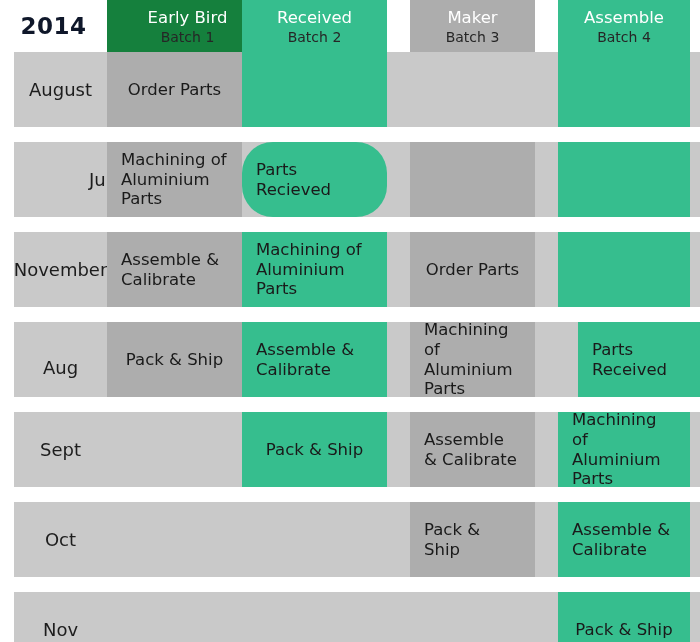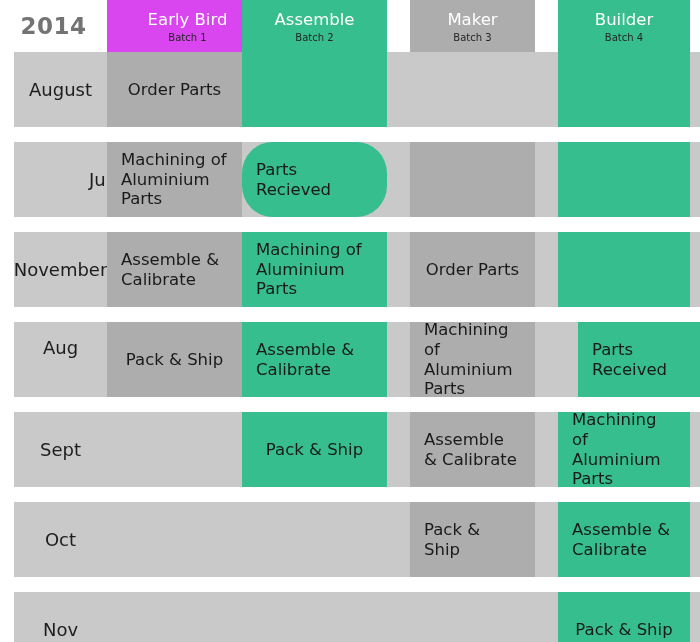--- a/index.html
+++ b/index.html
@@ -26,42 +26,42 @@
     position: absolute;
     left: 0;
     top: 0;
     width: 107px;
     height: 52px;
     display: flex;
     align-items: center;
     justify-content: center;
     font-size: 23px;
     font-weight: bold;
-    color: #737373;
+    color: #0f172a;
     letter-spacing: 0.5px;
   }
 
   .col-header {
     position: absolute;
     top: 0;
     height: 52px;
     display: flex;
     flex-direction: column;
     align-items: center;
     justify-content: center;
     box-sizing: border-box;
     padding-top: 2px;
   }
   .col-header .ch-title {
     font-size: 16.5px;
     color: #ffffff;
     line-height: 1.25;
   }
   .col-header .ch-sub {
-    font-size: 10px;
+    font-size: 14px;
     color: #262626;
     line-height: 1.3;
   }
 
   
   .row-band {
     position: absolute;
     left: 14px;
     width: 686px;
     height: 75px;
@@ -97,34 +97,34 @@
   .task-cell.green { background: #36be8e; }
 </style>
 </head>
 <body>
 
 <div id="gantt">
 
   <div class="year-label">2014</div>
 
   <div id="headers">
-      <div class="col-header" style="left: 107px; width: 161px; background: #d946ef;">
+      <div class="col-header" style="left: 107px; width: 161px; background: #15803d;">
         <div class="ch-title">Early Bird</div>
         <div class="ch-sub">Batch 1</div>
       </div>
       <div class="col-header" style="left: 242px; width: 145px; background: rgb(54, 190, 142);">
-        <div class="ch-title">Assemble</div>
+        <div class="ch-title">Received</div>
         <div class="ch-sub">Batch 2</div>
       </div>
       <div class="col-header" style="left: 410px; width: 125px; background: rgb(173, 173, 173);">
         <div class="ch-title">Maker</div>
         <div class="ch-sub">Batch 3</div>
       </div>
       <div class="col-header" style="left: 558px; width: 132px; background: rgb(54, 190, 142);">
-        <div class="ch-title">Builder</div>
+        <div class="ch-title">Assemble</div>
         <div class="ch-sub">Batch 4</div>
       </div>
     </div>
 
   <div id="rows">
       <div class="row-band" style="top: 52px; background: rgb(201, 201, 201);"></div>
       <div class="month-cell" style="top: 52px;">August</div>
       <div class="task-cell grey" style="left: 107px; width: 135px; top: 52px; background: rgb(173, 173, 173); color: rgb(26, 26, 26);">Order Parts</div>
       <div class="task-cell green" style="left: 242px; width: 145px; top: 52px; background: rgb(54, 190, 142); color: rgb(26, 26, 26);"></div>
       <div class="task-cell green" style="left: 558px; width: 132px; top: 52px; background: rgb(54, 190, 142); color: rgb(26, 26, 26);"></div>
@@ -134,21 +134,21 @@
       <div class="task-cell green" style="left: 242px; width: 145px; top: 142px; background: rgb(54, 190, 142); color: rgb(26, 26, 26); border-radius: 31px;">Parts Recieved</div>
       <div class="task-cell grey" style="left: 410px; width: 125px; top: 142px; background: rgb(173, 173, 173); color: rgb(26, 26, 26);"></div>
       <div class="task-cell green" style="left: 558px; width: 132px; top: 142px; background: rgb(54, 190, 142); color: rgb(26, 26, 26);"></div>
       <div class="row-band" style="top: 232px; background: rgb(201, 201, 201);"></div>
       <div class="month-cell" style="top: 232px;">November</div>
       <div class="task-cell grey" style="left: 107px; width: 135px; top: 232px; background: rgb(173, 173, 173); color: rgb(26, 26, 26);">Assemble &amp; Calibrate</div>
       <div class="task-cell green" style="left: 242px; width: 145px; top: 232px; background: rgb(54, 190, 142); color: rgb(26, 26, 26);">Machining of Aluminium Parts</div>
       <div class="task-cell grey" style="left: 410px; width: 125px; top: 232px; background: rgb(173, 173, 173); color: rgb(26, 26, 26);">Order Parts</div>
       <div class="task-cell green" style="left: 558px; width: 132px; top: 232px; background: rgb(54, 190, 142); color: rgb(26, 26, 26);"></div>
       <div class="row-band" style="top: 322px; background: rgb(201, 201, 201);"></div>
-      <div class="month-cell" style="top: 310px;">Aug</div>
+      <div class="month-cell" style="top: 330px;">Aug</div>
       <div class="task-cell grey" style="left: 107px; width: 135px; top: 322px; background: rgb(173, 173, 173); color: rgb(26, 26, 26);">Pack &amp; Ship</div>
       <div class="task-cell green" style="left: 242px; width: 145px; top: 322px; background: rgb(54, 190, 142); color: rgb(26, 26, 26);">Assemble &amp; Calibrate</div>
       <div class="task-cell grey" style="left: 410px; width: 125px; top: 322px; background: rgb(173, 173, 173); color: rgb(26, 26, 26);">Machining of Aluminium Parts</div>
       <div class="task-cell green" style="left: 578px; width: 132px; top: 322px; background: rgb(54, 190, 142); color: rgb(26, 26, 26);">Parts Received</div>
       <div class="row-band" style="top: 412px; background: rgb(201, 201, 201);"></div>
       <div class="month-cell" style="top: 412px;">Sept</div>
       <div class="task-cell green" style="left: 242px; width: 145px; top: 412px; background: rgb(54, 190, 142); color: rgb(26, 26, 26);">Pack &amp; Ship</div>
       <div class="task-cell grey" style="left: 410px; width: 125px; top: 412px; background: rgb(173, 173, 173); color: rgb(26, 26, 26);">Assemble &amp; Calibrate</div>
       <div class="task-cell green" style="left: 558px; width: 132px; top: 412px; background: rgb(54, 190, 142); color: rgb(26, 26, 26);">Machining of Aluminium Parts</div>
       <div class="row-band" style="top: 502px; background: rgb(201, 201, 201);"></div>

